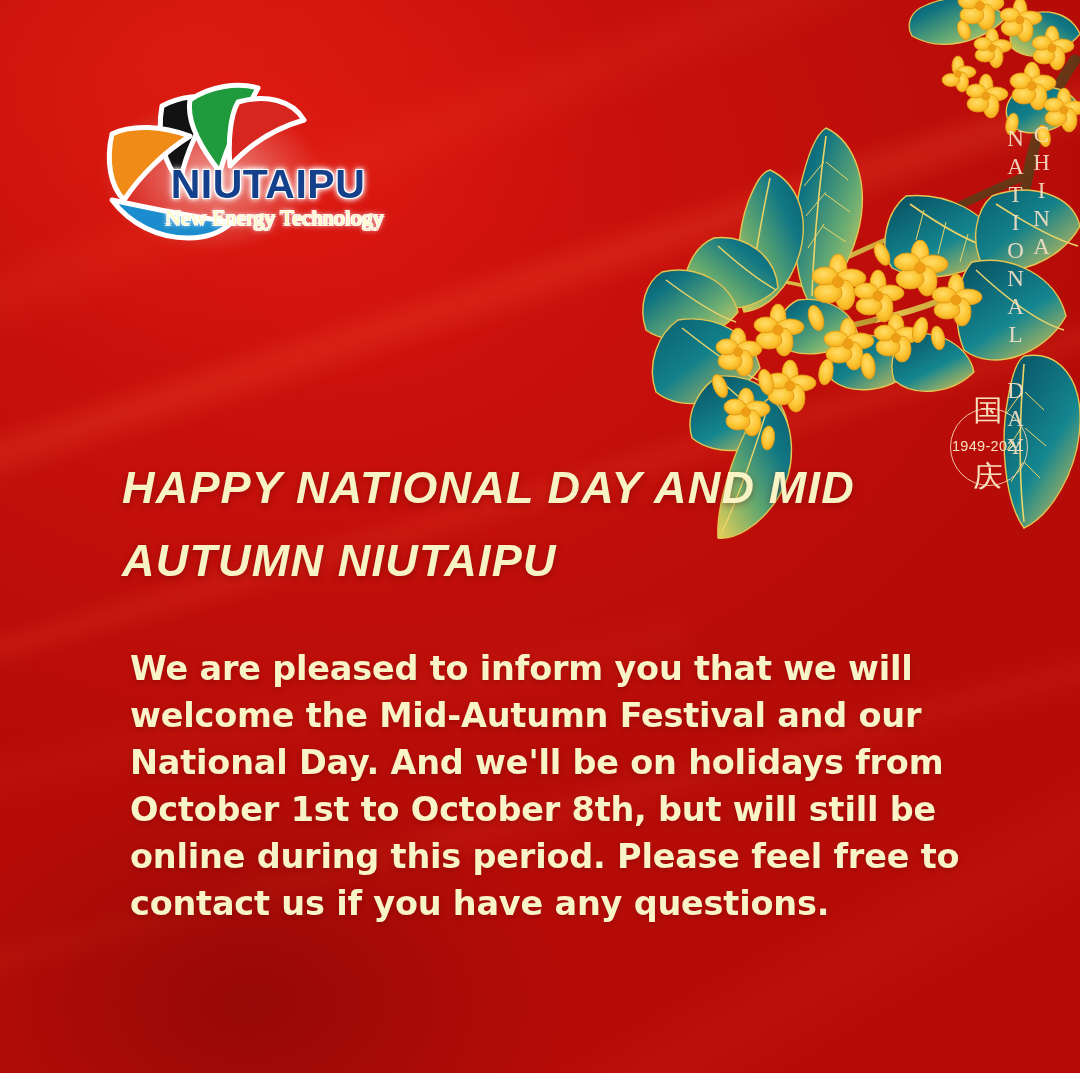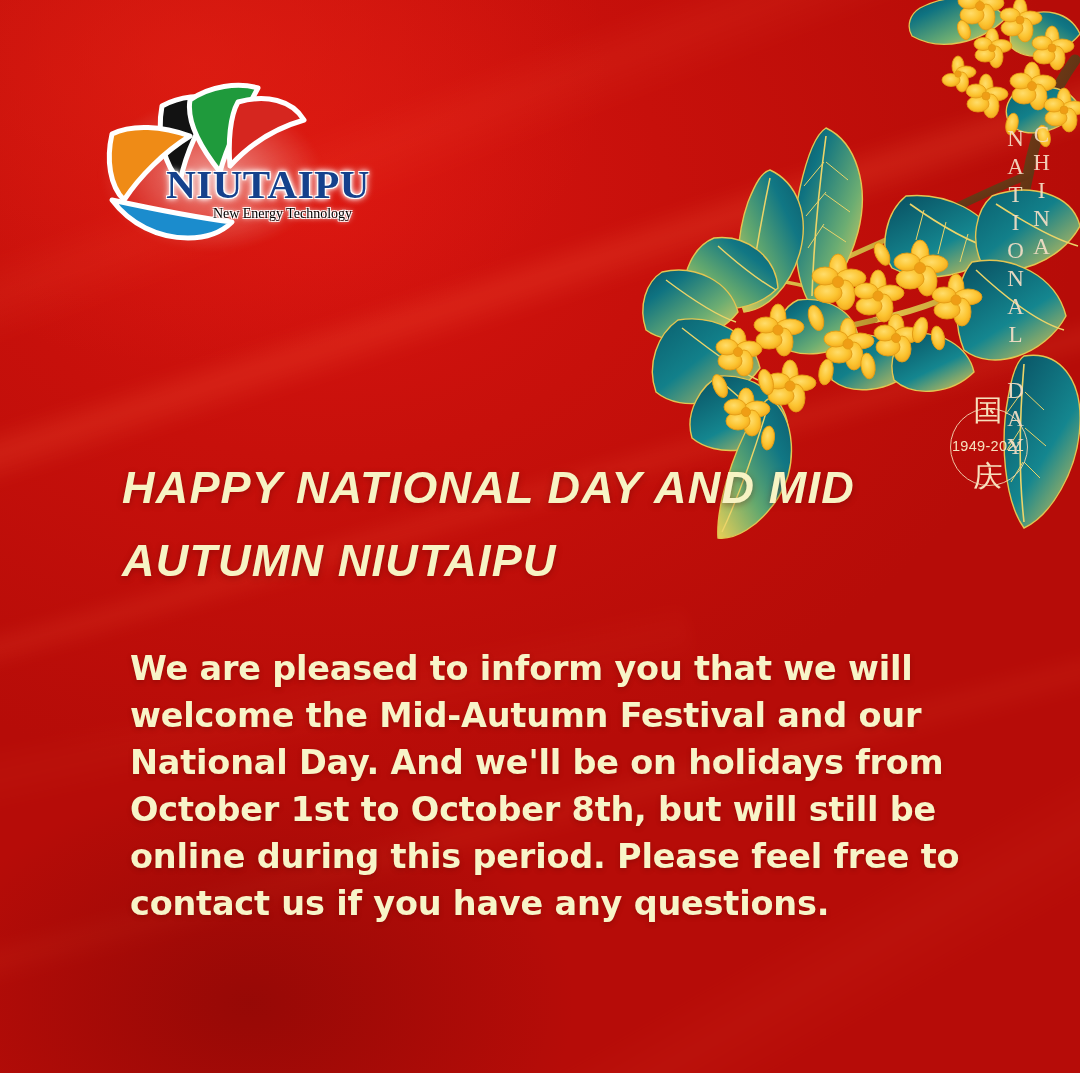--- a/index.html
+++ b/index.html
@@ -70,42 +70,41 @@
   #logo .petals { position: absolute; left: 0; top: 0; }
   #logo .wordmark {
     position: absolute;
     left: 73px;
     top: 82px;
     width: 206px;
     text-align: center;
     line-height: 1;
   }
   #logo .brand {
-    font-family: Liberation Serif, serif;
+    font-family: Liberation Sans, sans-serif;
     font-weight: bold;
     font-size: 41px;
     letter-spacing: 0.5px;
     color: #15418c;
     text-shadow:
       0 0 4px #fff, 0 0 6px #fff, 0 0 9px #fff,
       1px 1px 0 #fff, -1px -1px 0 #fff, 1px -1px 0 #fff, -1px 1px 0 #fff;
     display: block;
     white-space: nowrap;
   }
   #logo .tagline {
     font-family: "Liberation Serif", serif;
-    font-size: 14px;
-    color: #000000;
+    font-size: 22px;
+    color: #fef9c3;
     margin-top: 2px;
     text-shadow:
       0 0 4px #fff, 0 0 7px #fff,
       1px 1px 0 #fff, -1px -1px 0 #fff, 1px -1px 0 #fff, -1px 1px 0 #fff;
     display: block;
     white-space: nowrap;
-    margin-left: 29px;
   }
 
   
   #artwork {
     position: absolute;
     right: 0;
     top: 0;
     width: 460px;
     height: 540px;
     pointer-events: none;

